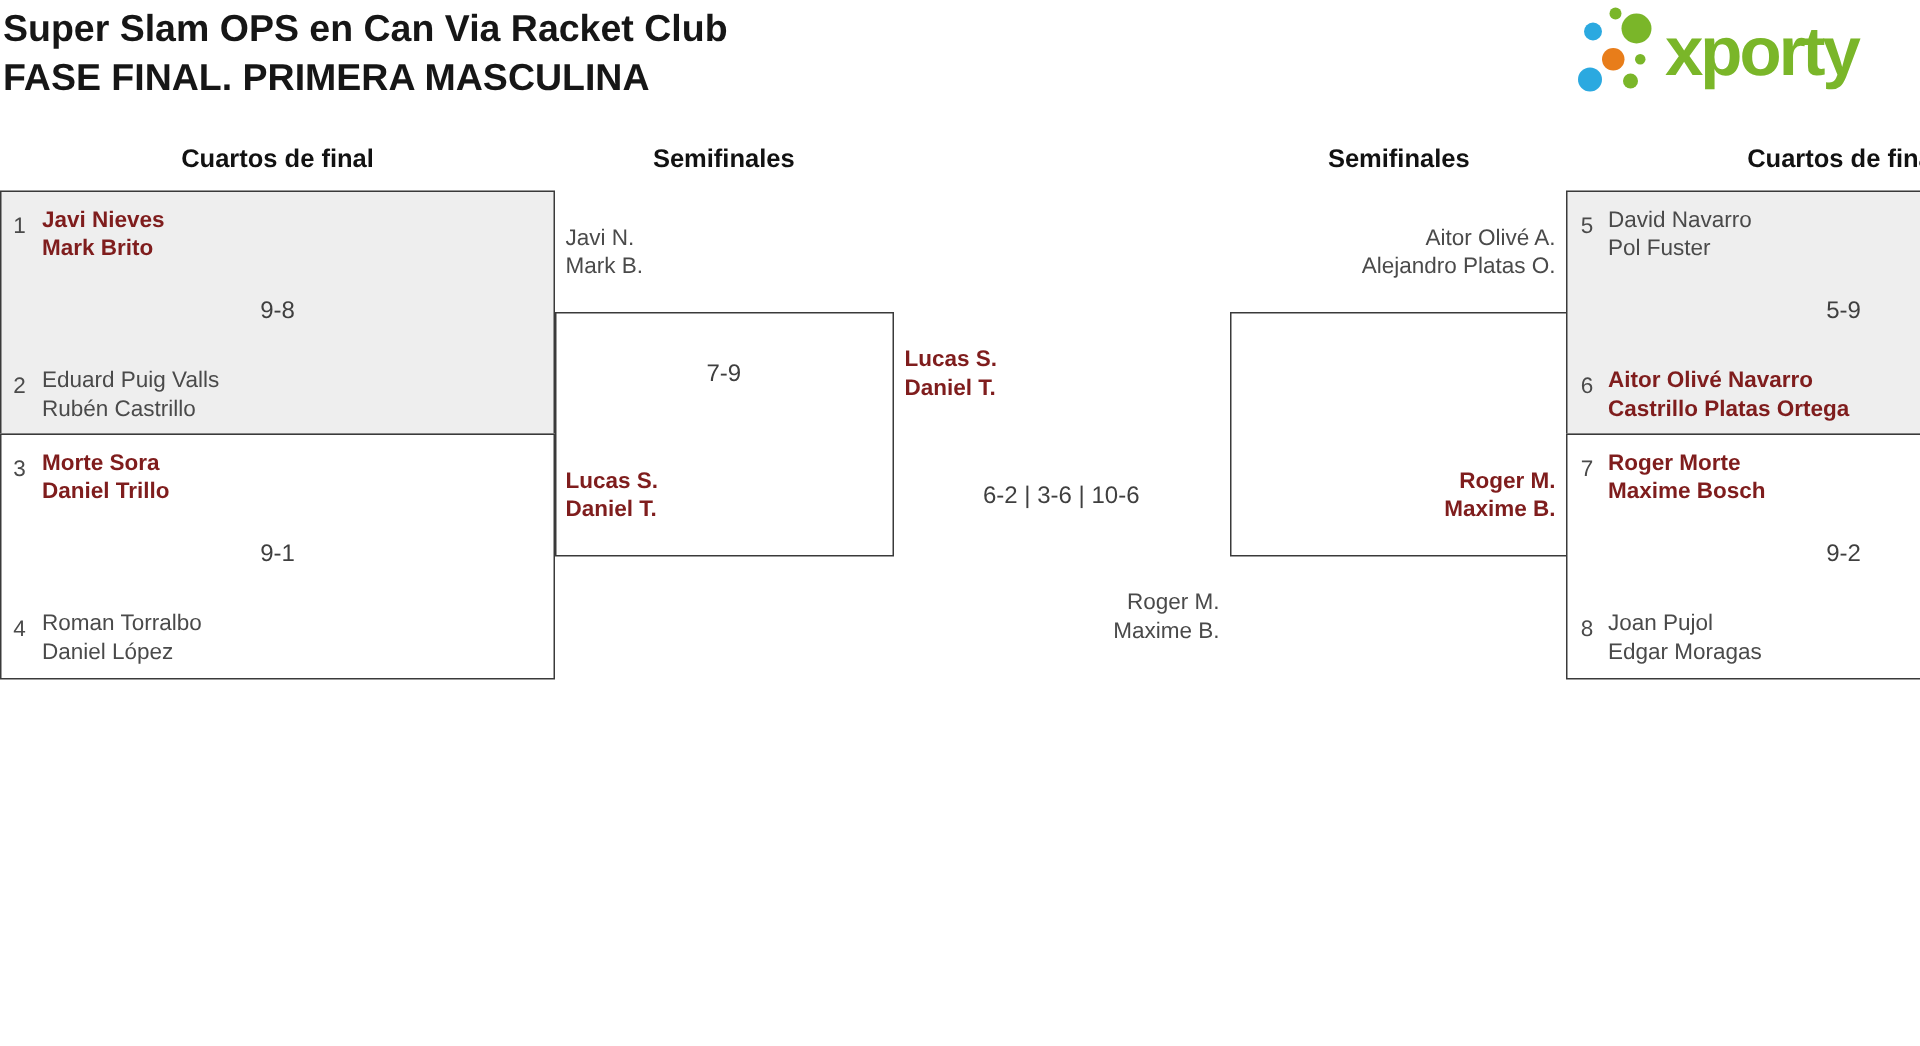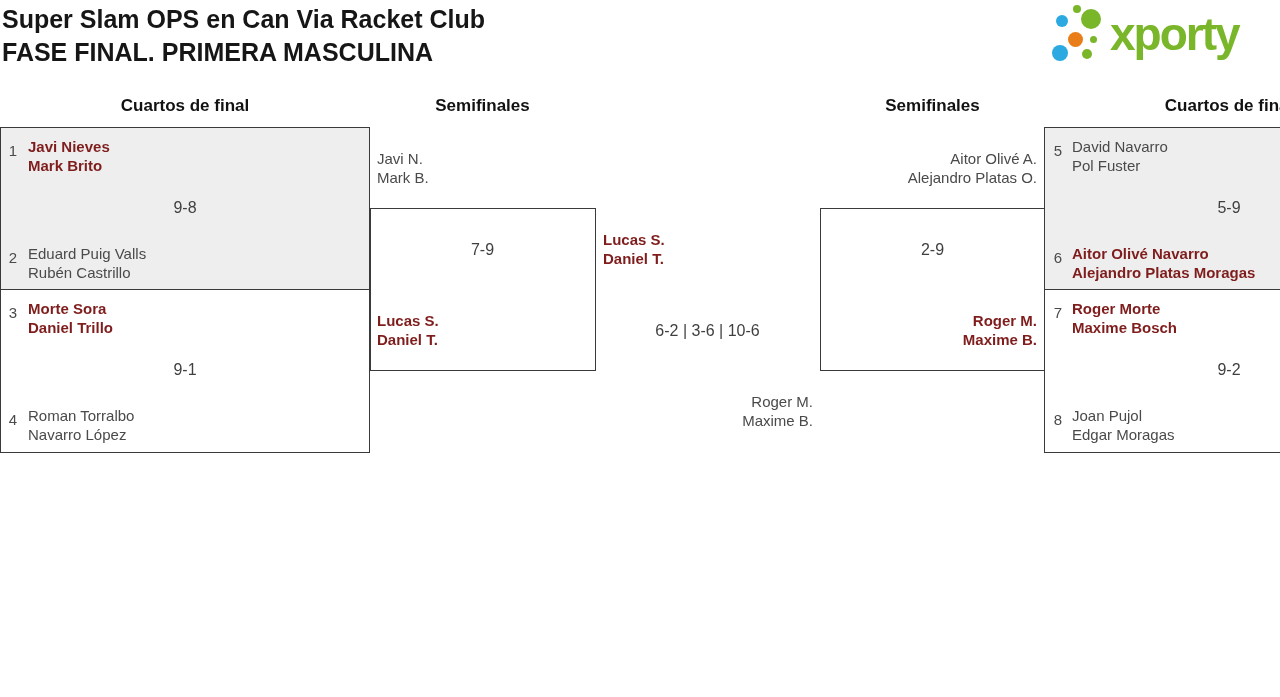--- a/index.html
+++ b/index.html
@@ -96,21 +96,21 @@
 
   <div class="seed" style="left:4px; top:304px;">3</div>
   <div class="team winner" style="left:28px; top:299px;">
     <span>Morte Sora</span>
     <span>Daniel Trillo</span>
   </div>
   <div class="score" style="left:0; top:361px; width:370px;">9-1</div>
   <div class="seed" style="left:4px; top:411px;">4</div>
   <div class="team" style="left:28px; top:406px;">
     <span>Roman Torralbo</span>
-    <span>Navarro López</span>
+    <span>Daniel López</span>
   </div>
 
   <div class="team" style="left:377px; top:149px;">
     <span>Javi N.</span>
     <span>Mark B.</span>
   </div>
   <div class="score" style="left:370px; top:241px; width:225px;">7-9</div>
   <div class="team winner" style="left:377px; top:311px;">
     <span>Lucas S.</span>
     <span>Daniel T.</span>
@@ -123,36 +123,35 @@
   <div class="score" style="left:595px; top:322px; width:225px;">6-2 | 3-6 | 10-6</div>
   <div class="team r" style="left:595px; top:392px; width:218px;">
     <span>Roger M.</span>
     <span>Maxime B.</span>
   </div>
 
   <div class="team r" style="left:820px; top:149px; width:217px;">
     <span>Aitor Olivé A.</span>
     <span>Alejandro Platas O.</span>
   </div>
-  <div class="score" style="left:820px; top:241px; width:225px;">2-9</div>
   <div class="team winner r" style="left:820px; top:311px; width:217px;">
     <span>Roger M.</span>
     <span>Maxime B.</span>
   </div>
 
   <div class="seed" style="left:1049px; top:142px;">5</div>
   <div class="team" style="left:1072px; top:137px;">
     <span>David Navarro</span>
     <span>Pol Fuster</span>
   </div>
   <div class="score" style="left:1044px; top:199px; width:370px;">5-9</div>
   <div class="seed" style="left:1049px; top:249px;">6</div>
   <div class="team winner" style="left:1072px; top:244px;">
     <span>Aitor Olivé Navarro</span>
-    <span>Alejandro Platas Moragas</span>
+    <span>Castrillo Platas Ortega</span>
   </div>
 
   <div class="seed" style="left:1049px; top:304px;">7</div>
   <div class="team winner" style="left:1072px; top:299px;">
     <span>Roger Morte</span>
     <span>Maxime Bosch</span>
   </div>
   <div class="score" style="left:1044px; top:361px; width:370px;">9-2</div>
   <div class="seed" style="left:1049px; top:411px;">8</div>
   <div class="team" style="left:1072px; top:406px;">

